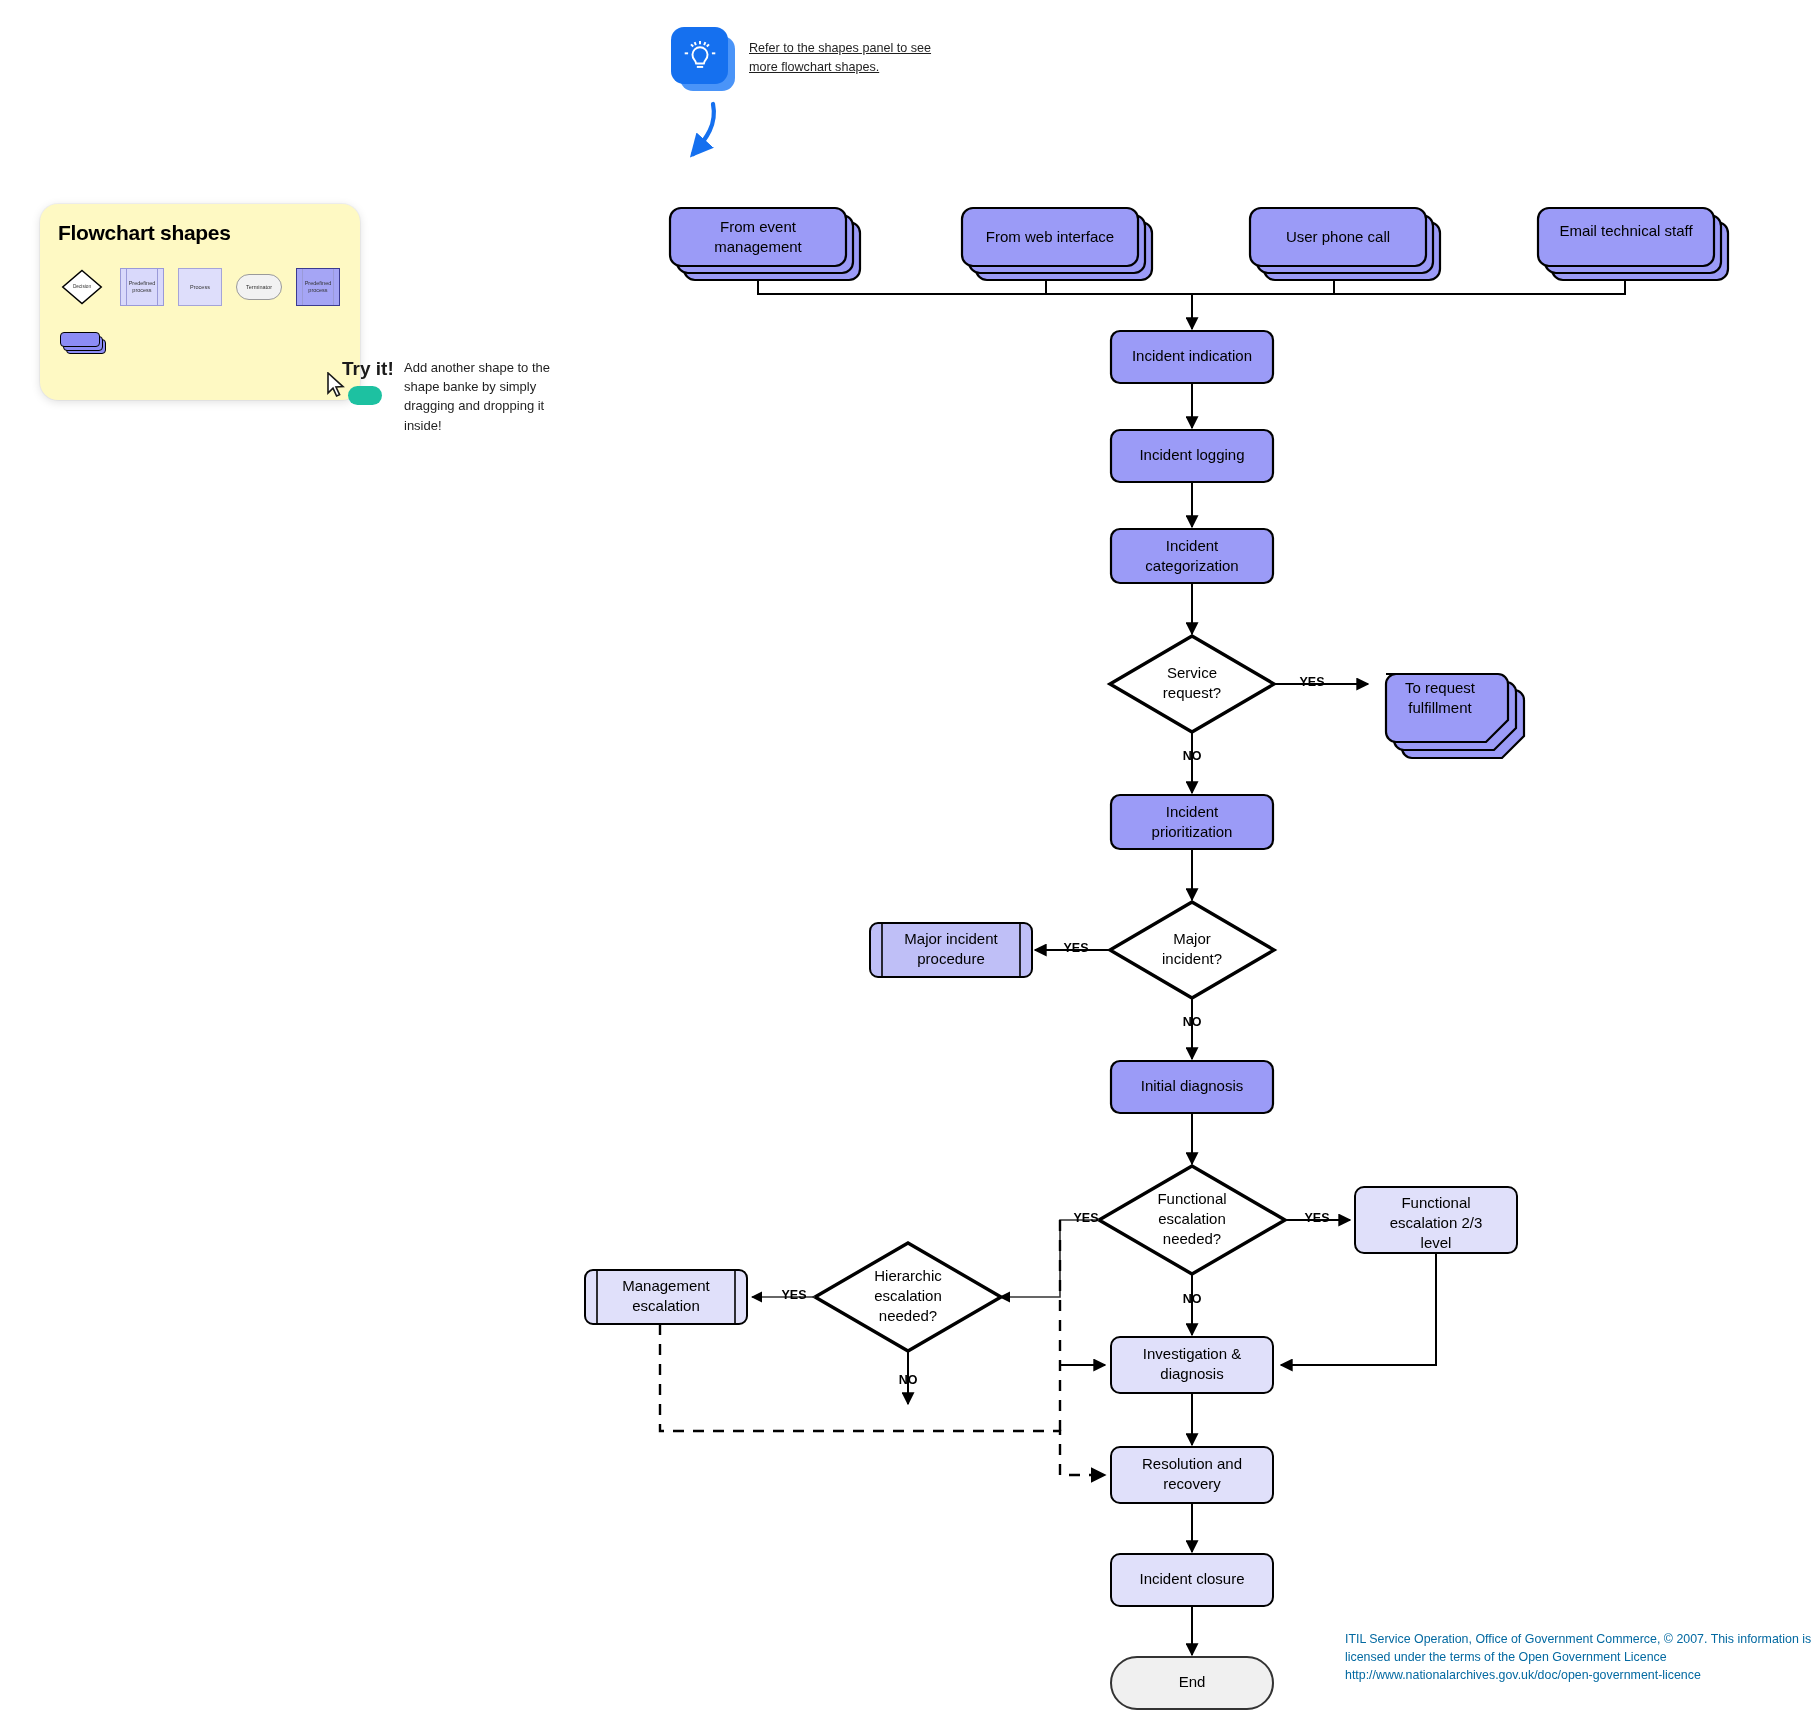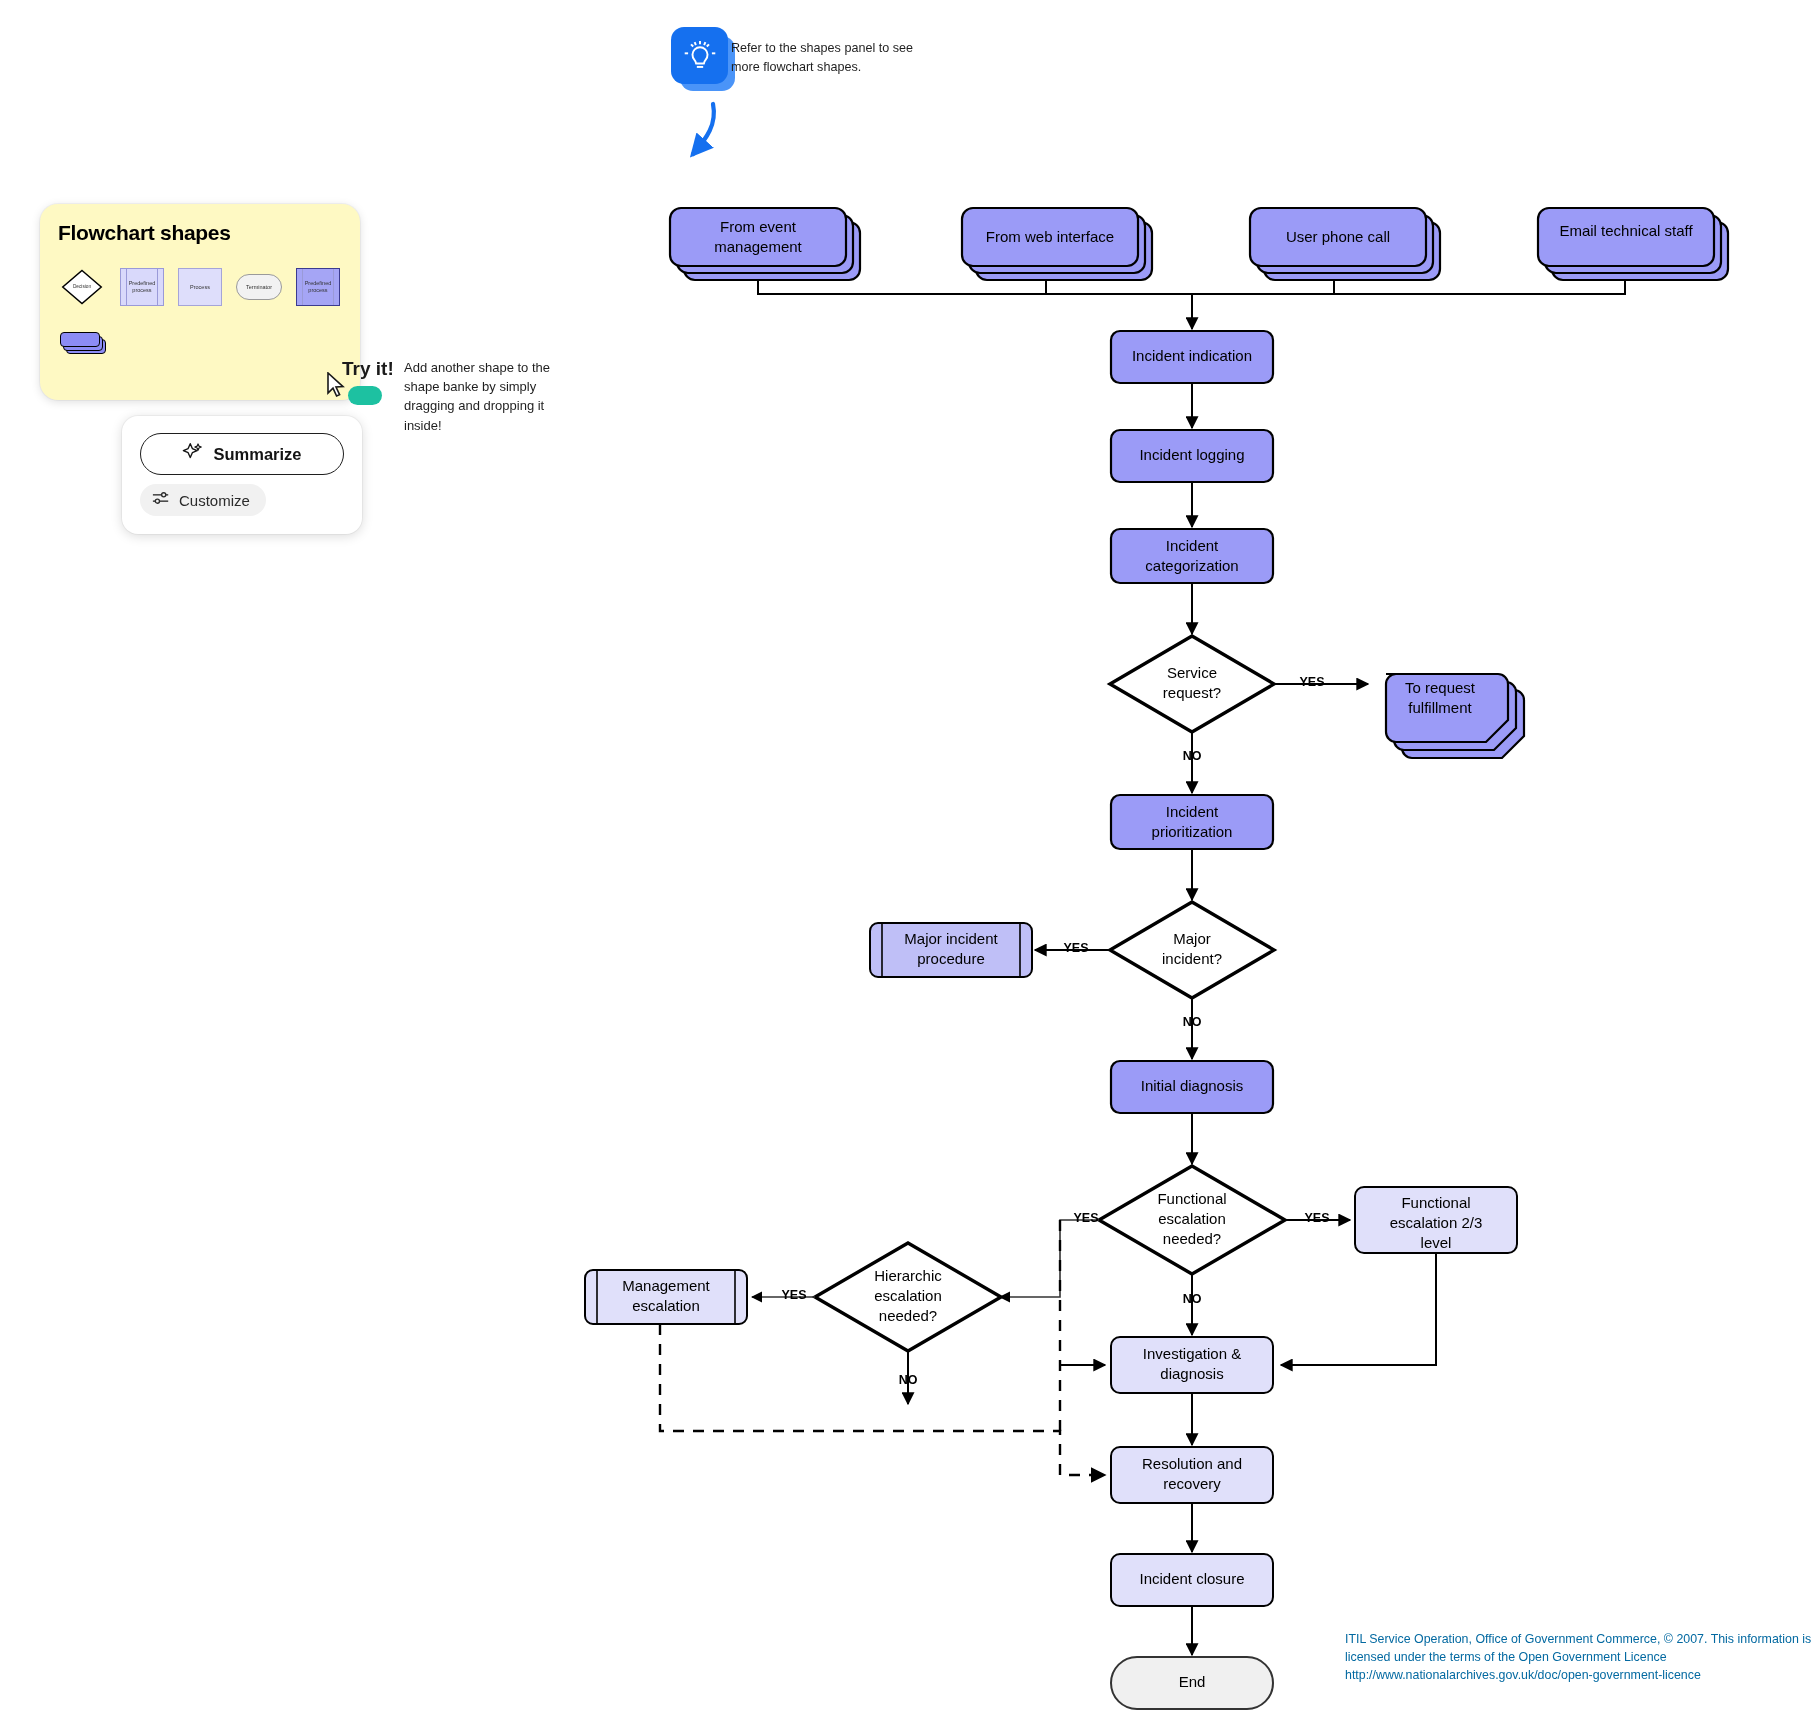--- a/index.html
+++ b/index.html
@@ -133,23 +133,23 @@
     width: 55px; height: 55px; border-radius: 13px;
     background: #4a94f8;
   }
   .tip-icon-front {
     position: absolute; left: 0; top: 0;
     width: 57px; height: 57px; border-radius: 13px;
     background: #1570ef;
     display: flex; align-items: center; justify-content: center;
   }
   .tip-text {
-    position: absolute; left: 60px; top: 12px;
+    position: absolute; left: 78px; top: 12px;
     width: 190px;
-    font-size: 12.6px; line-height: 1.5; color: #1f1f1f;
+    font-size: 12.6px; line-height: 1.5; color: #1f1f1f; text-decoration: underline;
   }
   .tip-arrow { position: absolute; left: 6px; top: 73px; }
 
   
   #flow {
     position: absolute; left: 0; top: 0;
     width: 1818px; height: 1735px;
   }
   .node-text {
     font-family: "Liberation Sans", sans-serif;
@@ -384,42 +384,20 @@
         <span>Predefined process</span>
       </div>
     </div>
     <div class="mini-stack">
       <i></i>
         <i></i>
         <i></i>
     </div>
   </div>
 
-  <div class="ai-card">
-    <div class="summarize-btn">
-      <span>
-        <svg width="22" height="22" viewBox="0 0 24 24">
-          <path d="M9 3 L11.3 8.2 L16.5 10.5 L11.3 12.8 L9 18 L6.7 12.8 L1.5 10.5 L6.7 8.2 Z" fill="none" stroke="#141414" stroke-width="1.5" stroke-linejoin="round"></path>
-          <path d="M17.5 3.2 L18.5 5.6 L21 6.6 L18.5 7.6 L17.5 10 L16.5 7.6 L14 6.6 L16.5 5.6 Z" fill="none" stroke="#141414" stroke-width="1.3" stroke-linejoin="round"></path>
-        </svg>
-      </span>
-      <span class="summarize-label">Summarize</span>
-    </div>
-    <div class="customize-btn">
-      <span>
-        <svg width="18" height="16" viewBox="0 0 20 16">
-          <line x1="1" y1="4.5" x2="18" y2="4.5" stroke="#2b2b2b" stroke-width="1.5"></line>
-          <line x1="1" y1="11.5" x2="18" y2="11.5" stroke="#2b2b2b" stroke-width="1.5"></line>
-          <circle cx="13" cy="4.5" r="2.3" fill="#f1f1f1" stroke="#2b2b2b" stroke-width="1.5"></circle>
-          <circle cx="6" cy="11.5" r="2.3" fill="#f1f1f1" stroke="#2b2b2b" stroke-width="1.5"></circle>
-        </svg>
-      </span>
-      <span class="customize-label">Customize</span>
-    </div>
-  </div>
 
   <div class="tryit">
     <span class="tryit-cursor">
       <svg width="22" height="28" viewBox="0 0 22 28">
         <path d="M2 1 L2 21 L7 16.2 L10.6 24 L13.6 22.6 L10 15 L17 14.6 Z" fill="#ffffff" stroke="#1a1a1a" stroke-width="1.6"></path>
       </svg>
     </span>
     <div class="tryit-title">Try it!</div>
     <div class="tryit-pill"></div>
     <div class="tryit-text">Add another shape to the shape banke by simply dragging and dropping it inside!</div>

